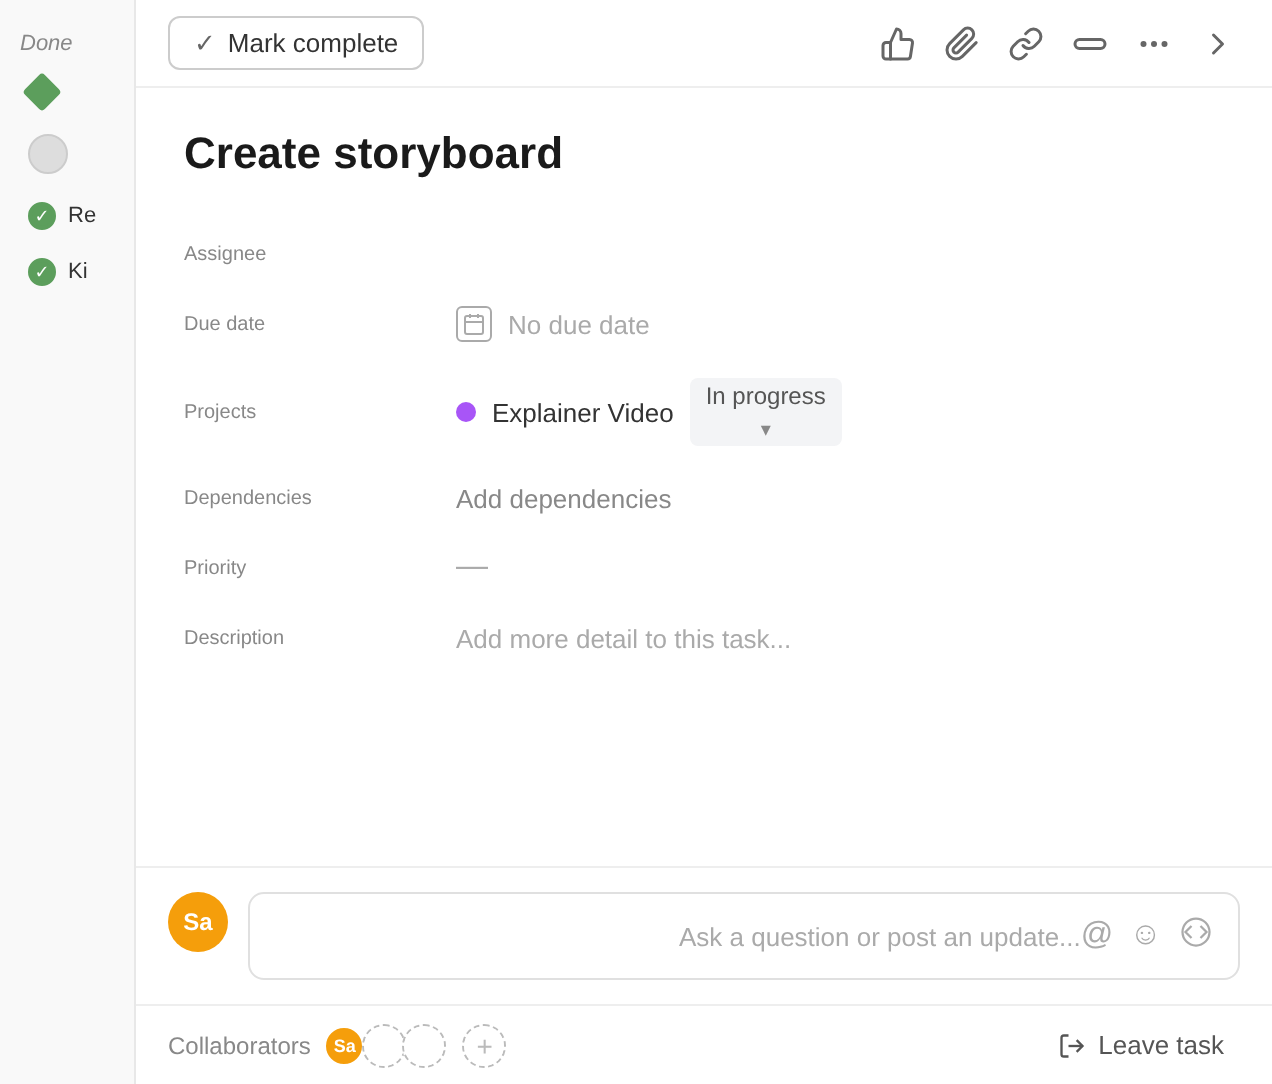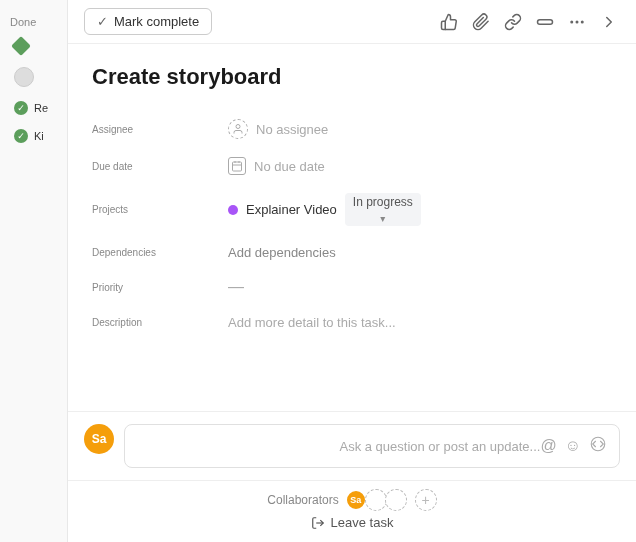--- a/index.html
+++ b/index.html
@@ -20,20 +20,21 @@
       border-right: 1px solid #e8e8e8;
       display: flex;
       flex-direction: column;
       padding: 8px 0;
     }
     .sidebar-section-label {
       font-size: 11px;
       color: #888;
       padding: 8px 10px 4px 10px;
       font-weight: 500;
+      font-style: italic;
     }
     .sidebar-item {
       display: flex;
       align-items: center;
       padding: 6px 10px;
       gap: 6px;
       cursor: pointer;
       border-radius: 6px;
       margin: 1px 4px;
       text-align: right;
@@ -291,21 +292,20 @@
     }
 
     
     .footer {
       border-top: 1px solid #eee;
       padding: 8px 16px;
       display: flex;
       align-items: center;
       justify-content: space-between;
       flex-shrink: 0;
-      flex-direction: column;
     }
     .collaborators-section {
       display: flex;
       align-items: center;
       gap: 6px;
       font-size: 12px;
       color: #888;
     }
     .collab-avatars {
       display: flex;
@@ -419,29 +419,20 @@
         </svg>
       </button>
     </div>
   </div>
 
   <div class="content">
     <div class="task-title">Create storyboard</div>
 
     <div class="field-row">
       <div class="field-label">Assignee</div>
-      <div class="field-value muted">
-        <div class="assignee-icon">
-          <svg width="12" height="12" viewBox="0 0 24 24" fill="none" stroke="currentColor" stroke-width="2">
-            <path d="M20 21v-2a4 4 0 0 0-4-4H8a4 4 0 0 0-4 4v2"></path>
-            <circle cx="12" cy="7" r="4"></circle>
-          </svg>
-        </div>
-        <span>No assignee</span>
-      </div>
     </div>
 
     <div class="field-row">
       <div class="field-label">Due date</div>
       <div class="field-value muted">
         <div class="calendar-icon-sm">
           <svg width="12" height="12" viewBox="0 0 24 24" fill="none" stroke="currentColor" stroke-width="2">
             <rect x="3" y="4" width="18" height="18" rx="2"></rect>
             <line x1="16" y1="2" x2="16" y2="6"></line>
             <line x1="8" y1="2" x2="8" y2="6"></line>

